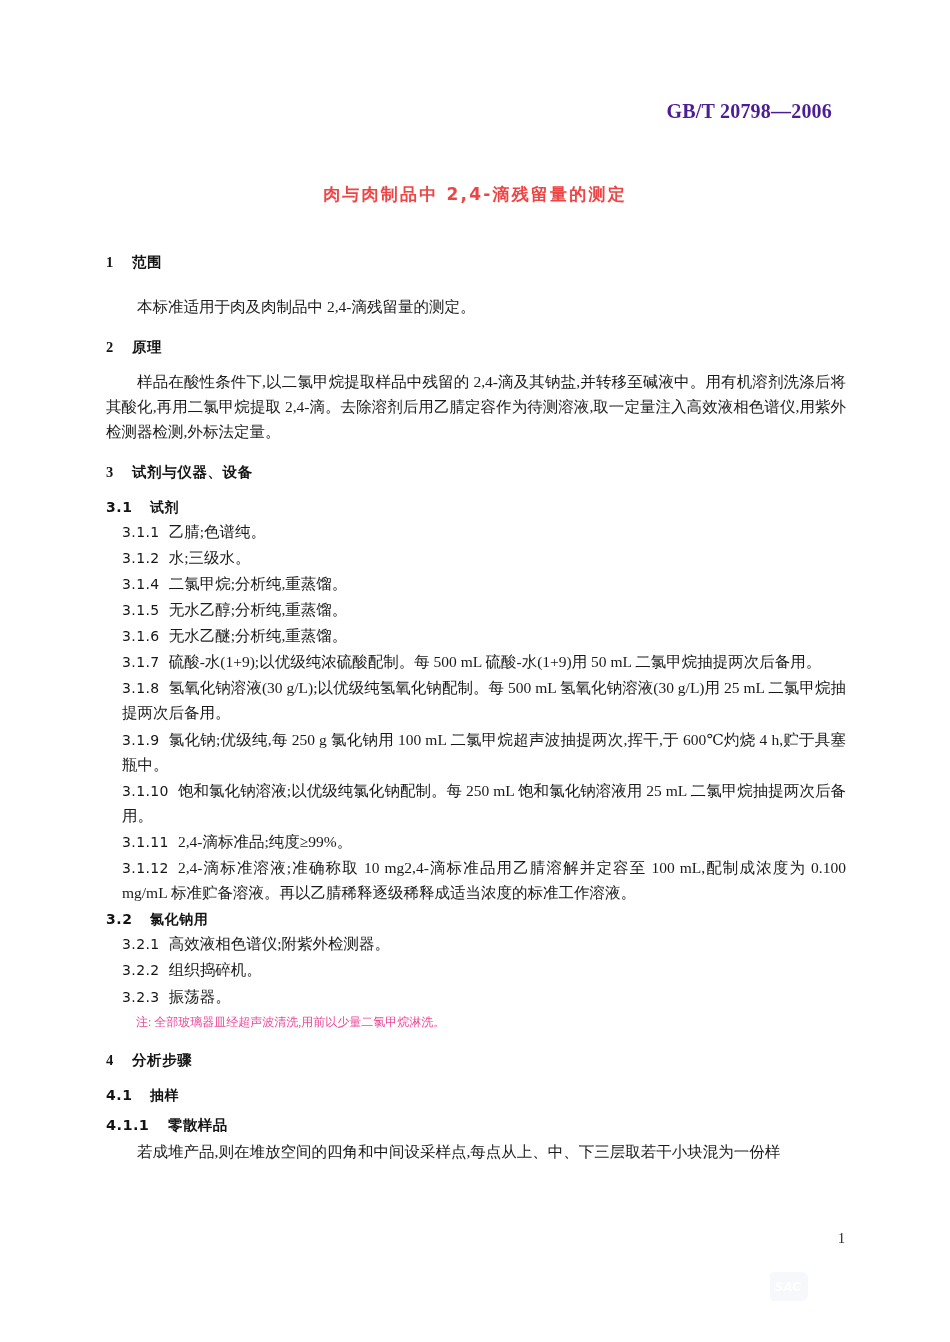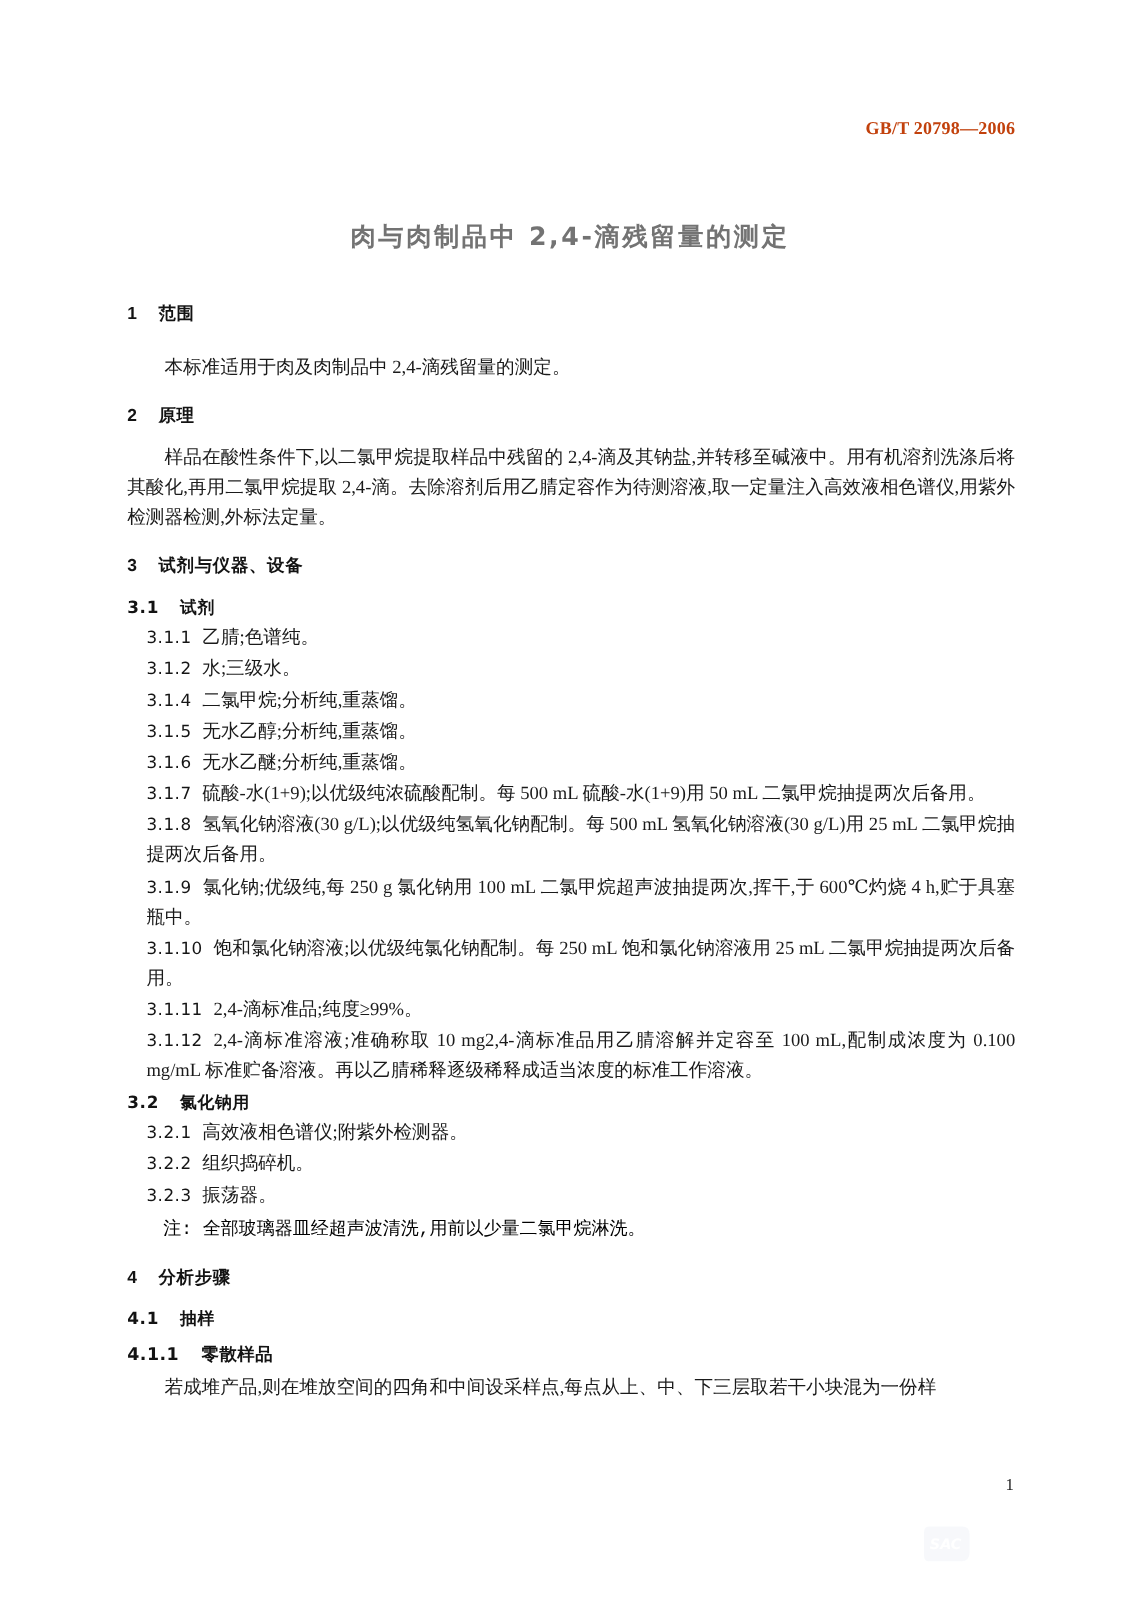--- a/index.html
+++ b/index.html
@@ -20,55 +20,55 @@
     position: absolute;
     inset: 0;
     width: 950px;
     height: 1342px;
   }
 
   
   .doc-header {
     position: absolute;
     top: 100px;
-    left: 106px;
+    left: 92px;
     width: 740px;
     text-align: right;
     font-family: "Liberation Serif", "DejaVu Serif", serif;
-    font-size: 15px;
+    font-size: 20px;
     font-weight: bold;
     letter-spacing: 0.2px;
-    color: #c2410c;
+    color: #4c1d95;
   }
 
   
   .doc-title {
     position: absolute;
     top: 183px;
     left: 0;
     width: 950px;
     text-align: center;
     font-family: "DejaVu Sans", "Liberation Sans", sans-serif;
-    font-size: 21px;
+    font-size: 17px;
     font-weight: bold;
     letter-spacing: 2.2px;
-    color: #737373;
+    color: #ef4444;
   }
 
   
   .content {
     position: absolute;
     top: 252px;
     left: 106px;
     width: 740px;
   }
 
   
   .h1 {
-    font-family: Liberation Sans, sans-serif;
+    font-family: Liberation Serif, serif;
     font-size: 14.5px;
     font-weight: bold;
     letter-spacing: 0.6px;
     color: #131313;
     margin: 18px 0 0 0;
     line-height: 1.5;
   }
   .h1 .num { display: inline-block; min-width: 26px; }
 
   .h2 {
@@ -117,25 +117,25 @@
     font-size: 15.5px;
     line-height: 1.62;
     text-indent: 31px;
     text-align: justify;
     margin: 3px 0 0 0;
     color: #1a1a1a;
   }
   .para.tight { margin-top: 13px; }
 
   .note {
-    font-family: Liberation Mono, monospace;
-    font-size: 15px;
+    font-family: Liberation Serif, serif;
+    font-size: 12px;
     line-height: 1.6;
     margin: 4px 0 0 30px;
-    color: #000000;
+    color: #ec4899;
   }
 
   .gap-sm { height: 7px; }
 
   
   .page-number {
     position: absolute;
     top: 1231px;
     left: 0;
     width: 845px;

